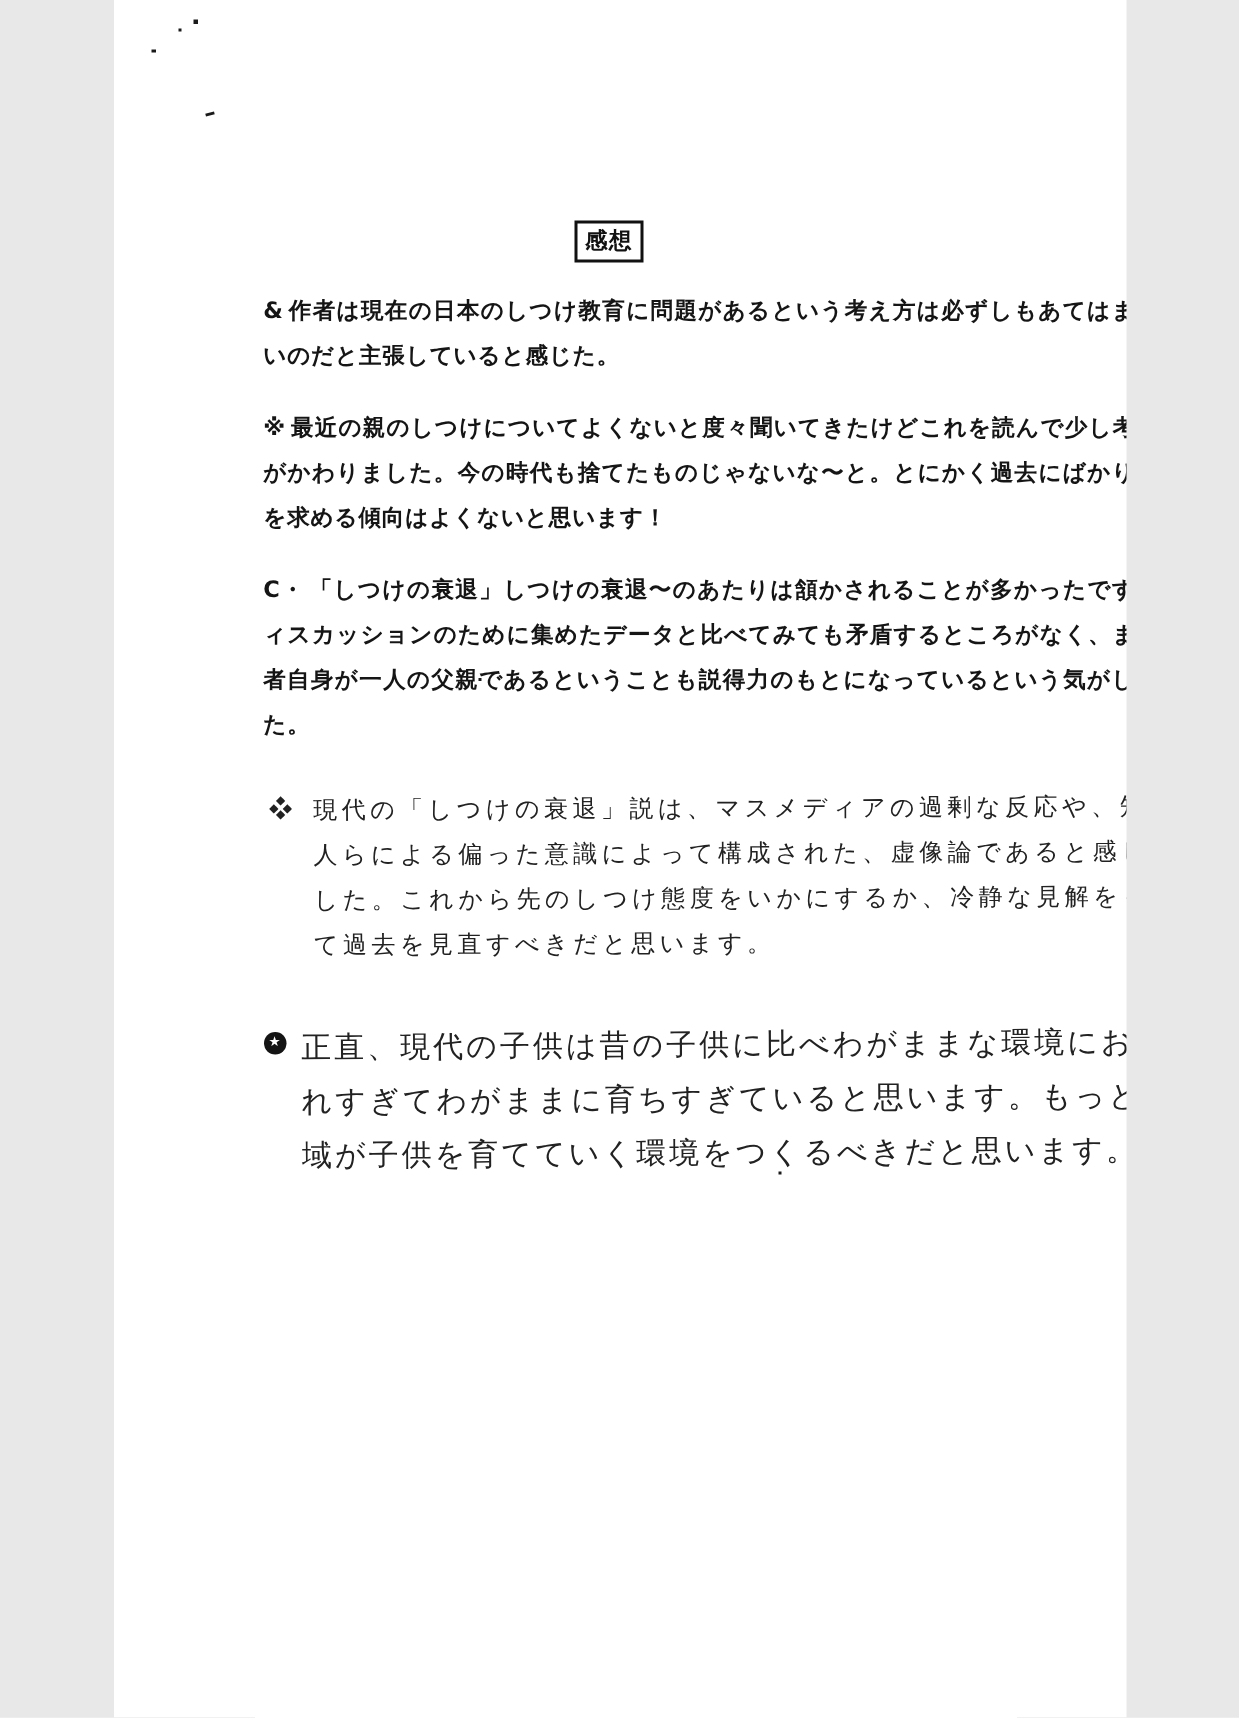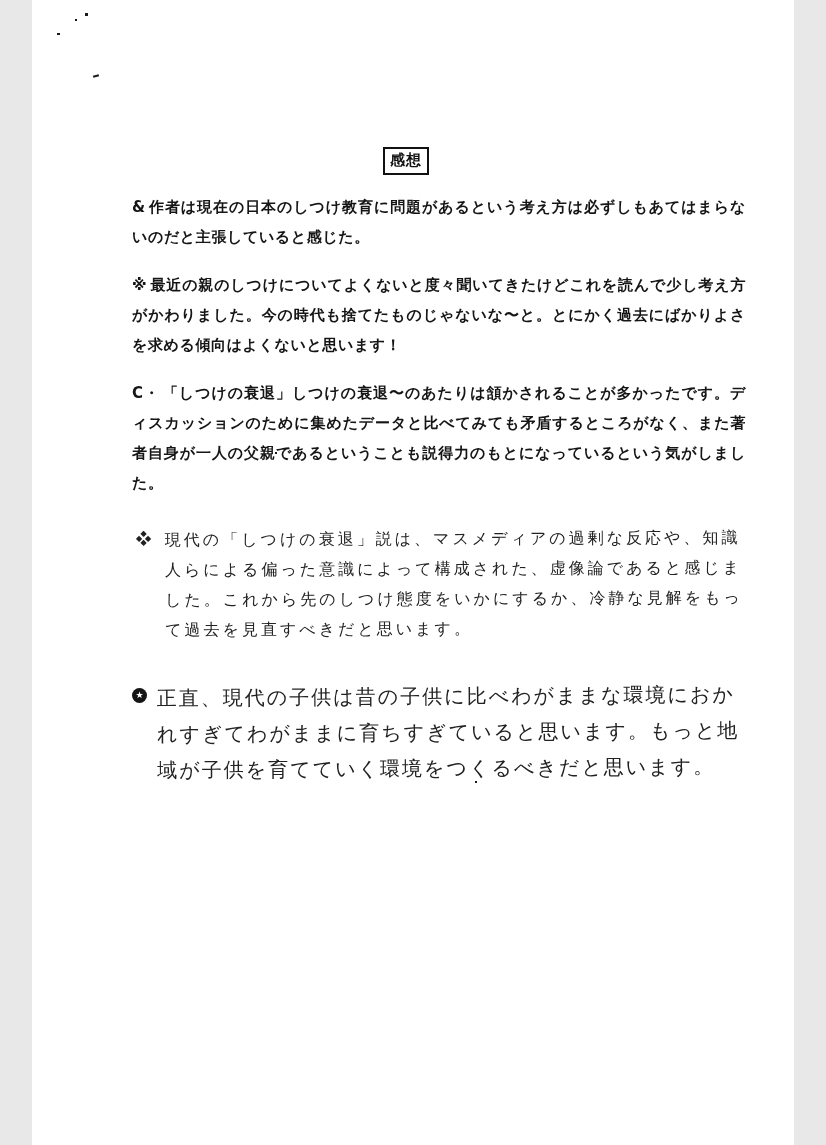--- a/index.html
+++ b/index.html
@@ -1,21 +1,21 @@
 <!DOCTYPE html>
 <html><head>
 <meta charset="utf-8">
 <style>
   * { margin:0; padding:0; box-sizing:border-box; }
   html,body { background:#e8e8e8; }
   body { font-family:"DejaVu Sans","Liberation Sans",sans-serif; }
 
   .page {
     position:relative;
-    width:762px; height:1145px;
+    width:675px; height:1145px;
     background:#ffffff;
     overflow:hidden;
     margin:0 auto;
     color:#111;
   }
 
   
   .title-wrap { position:absolute; top:147px; left:0; width:100%; text-align:center; }
   .title-box {
     display:inline-block;

